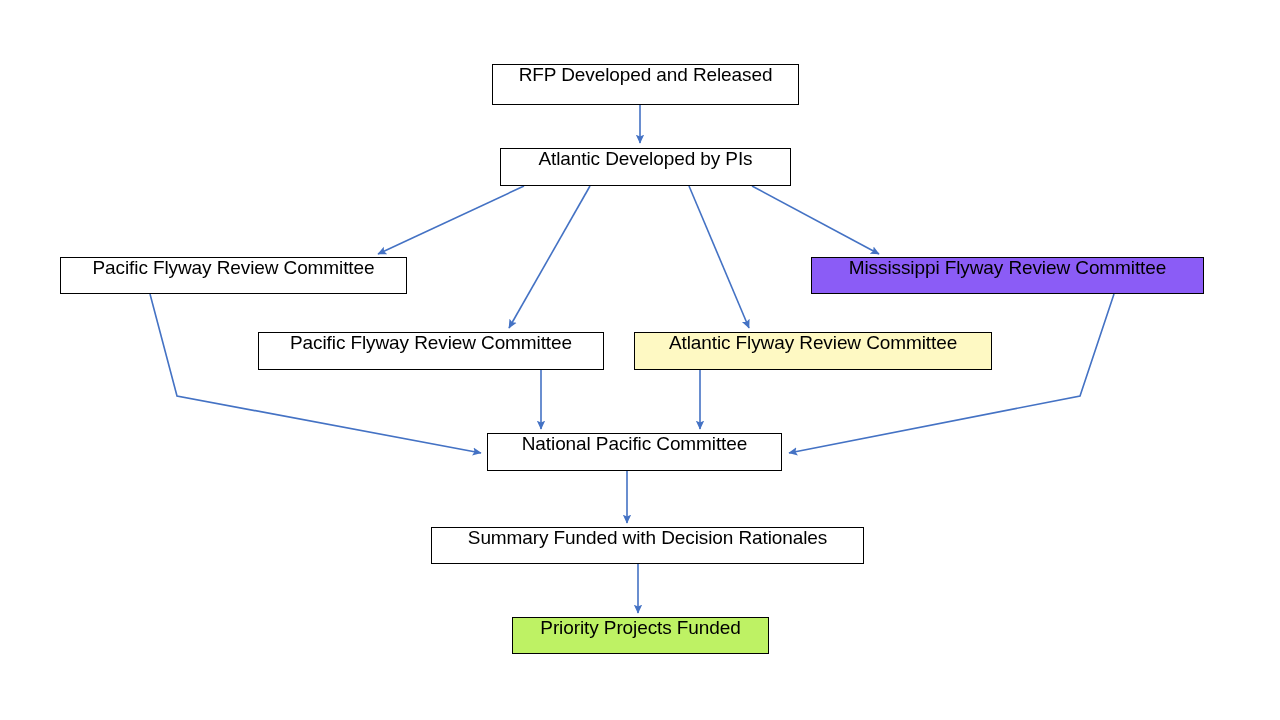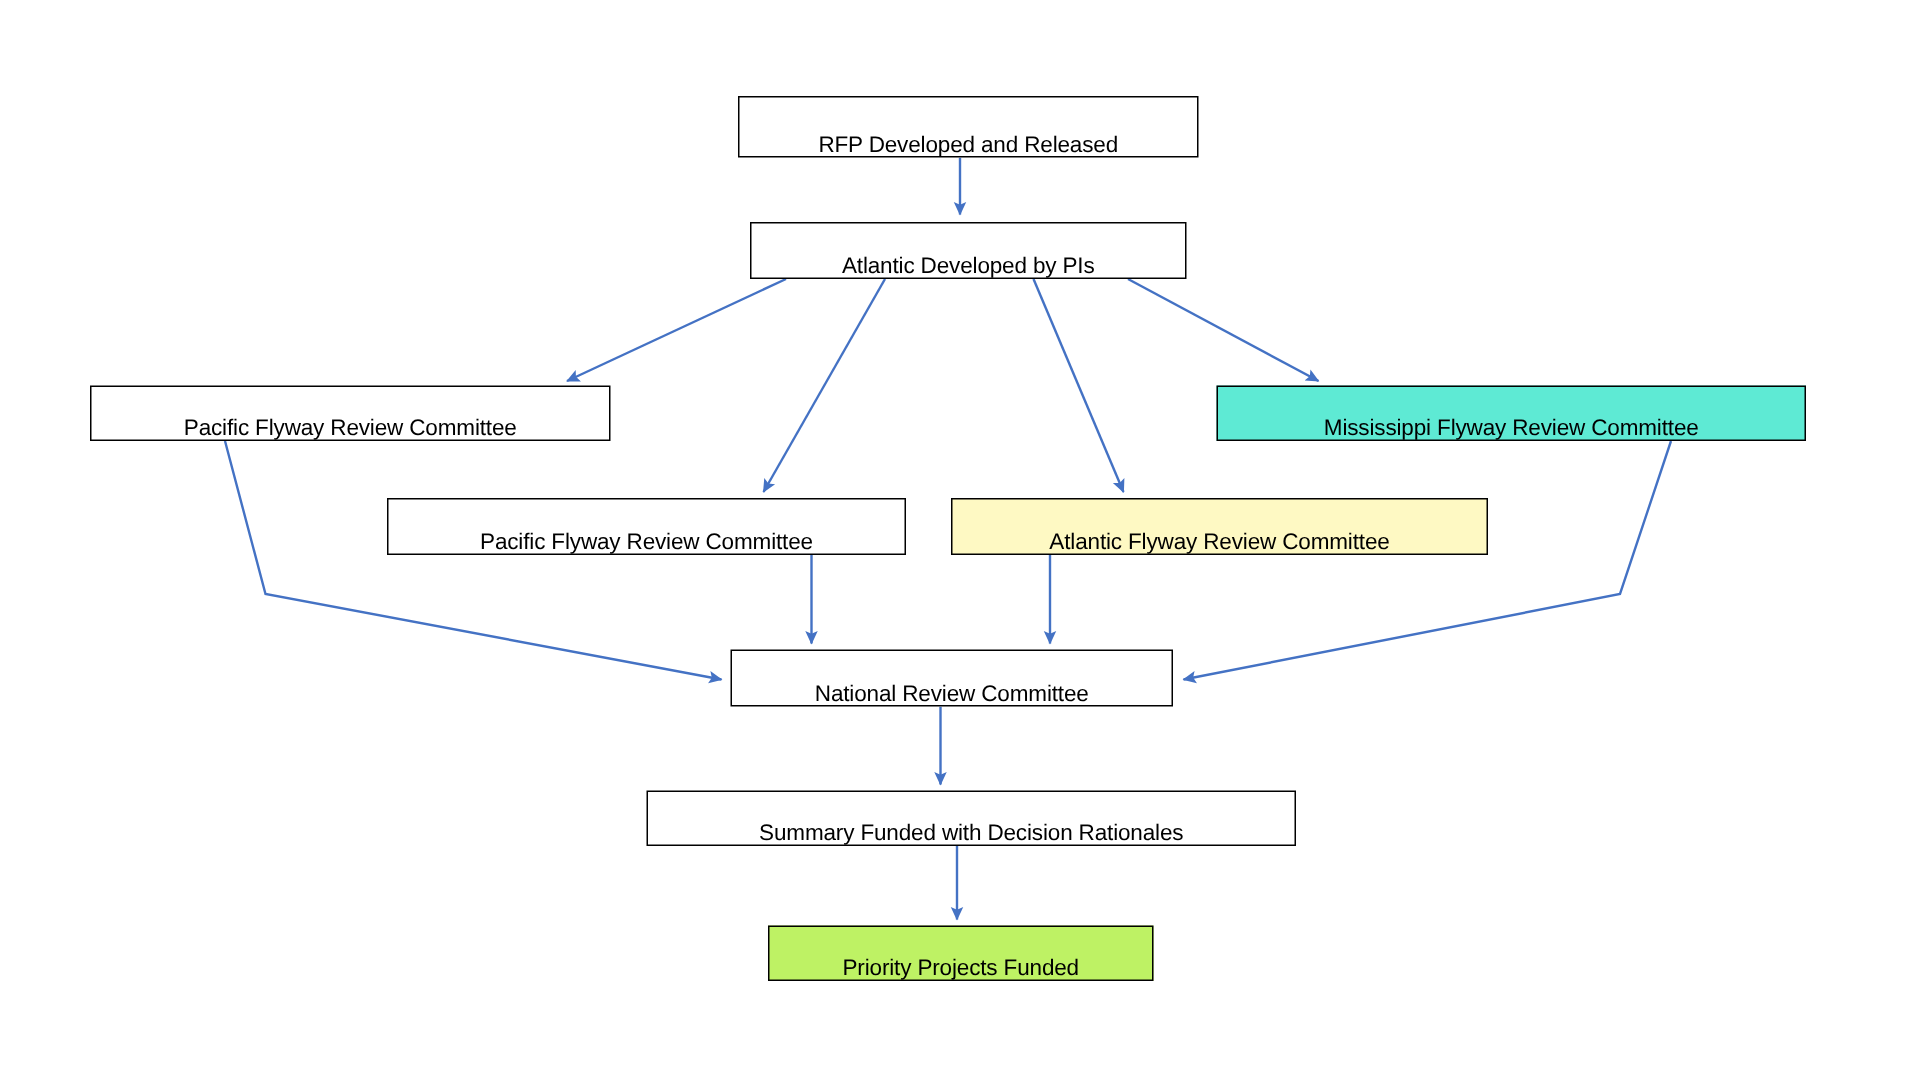--- a/index.html
+++ b/index.html
@@ -23,23 +23,23 @@
     height: 720px;
     pointer-events: none;
   }
   .node {
     position: absolute;
     box-sizing: border-box;
     border: 1.4px solid #000000;
     background: #ffffff;
     color: #000000;
     display: flex;
-    align-items: flex-end;
+    align-items: flex-start;
     justify-content: center;
-    font-size: 15px;
+    font-size: 19px;
     line-height: 1;
     letter-spacing: -0.1px;
     white-space: nowrap;
     z-index: 2;
   }
 </style>
 </head>
 <body>
 
 <div id="canvas">
@@ -68,31 +68,31 @@
   <div id="node-layer">
       <div class="node" style="left: 492px; top: 64px; width: 307px; height: 41px; border-color: rgb(0, 0, 0); background: rgb(255, 255, 255); color: rgb(0, 0, 0);">
         <span>RFP Developed and Released</span>
       </div>
       <div class="node" style="left: 500px; top: 148px; width: 291px; height: 38px; border-color: rgb(0, 0, 0); background: rgb(255, 255, 255); color: rgb(0, 0, 0);">
         <span>Atlantic Developed by PIs</span>
       </div>
       <div class="node" style="left: 60px; top: 257px; width: 347px; height: 37px; border-color: rgb(0, 0, 0); background: rgb(255, 255, 255); color: rgb(0, 0, 0);">
         <span>Pacific Flyway Review Committee</span>
       </div>
-      <div class="node" style="left: 811px; top: 257px; width: 393px; height: 37px; border-color: rgb(0, 0, 0); background: #5eead4; color: rgb(0, 0, 0);">
+      <div class="node" style="left: 811px; top: 257px; width: 393px; height: 37px; border-color: rgb(0, 0, 0); background: #8b5cf6; color: rgb(0, 0, 0);">
         <span>Mississippi Flyway Review Committee</span>
       </div>
       <div class="node" style="left: 258px; top: 332px; width: 346px; height: 38px; border-color: rgb(0, 0, 0); background: rgb(255, 255, 255); color: rgb(0, 0, 0);">
         <span>Pacific Flyway Review Committee</span>
       </div>
       <div class="node" style="left: 634px; top: 332px; width: 358px; height: 38px; border-color: rgb(0, 0, 0); background: #fef9c3; color: rgb(0, 0, 0);">
         <span>Atlantic Flyway Review Committee</span>
       </div>
       <div class="node" style="left: 487px; top: 433px; width: 295px; height: 38px; border-color: rgb(0, 0, 0); background: rgb(255, 255, 255); color: rgb(0, 0, 0);">
-        <span>National Review Committee</span>
+        <span>National Pacific Committee</span>
       </div>
       <div class="node" style="left: 431px; top: 527px; width: 433px; height: 37px; border-color: rgb(0, 0, 0); background: rgb(255, 255, 255); color: rgb(0, 0, 0);">
         <span>Summary Funded with Decision Rationales</span>
       </div>
       <div class="node" style="left: 512px; top: 617px; width: 257px; height: 37px; border-color: rgb(0, 0, 0); background: #bef264; color: rgb(0, 0, 0);">
         <span>Priority Projects Funded</span>
       </div>
     </div>
 
 </div>

